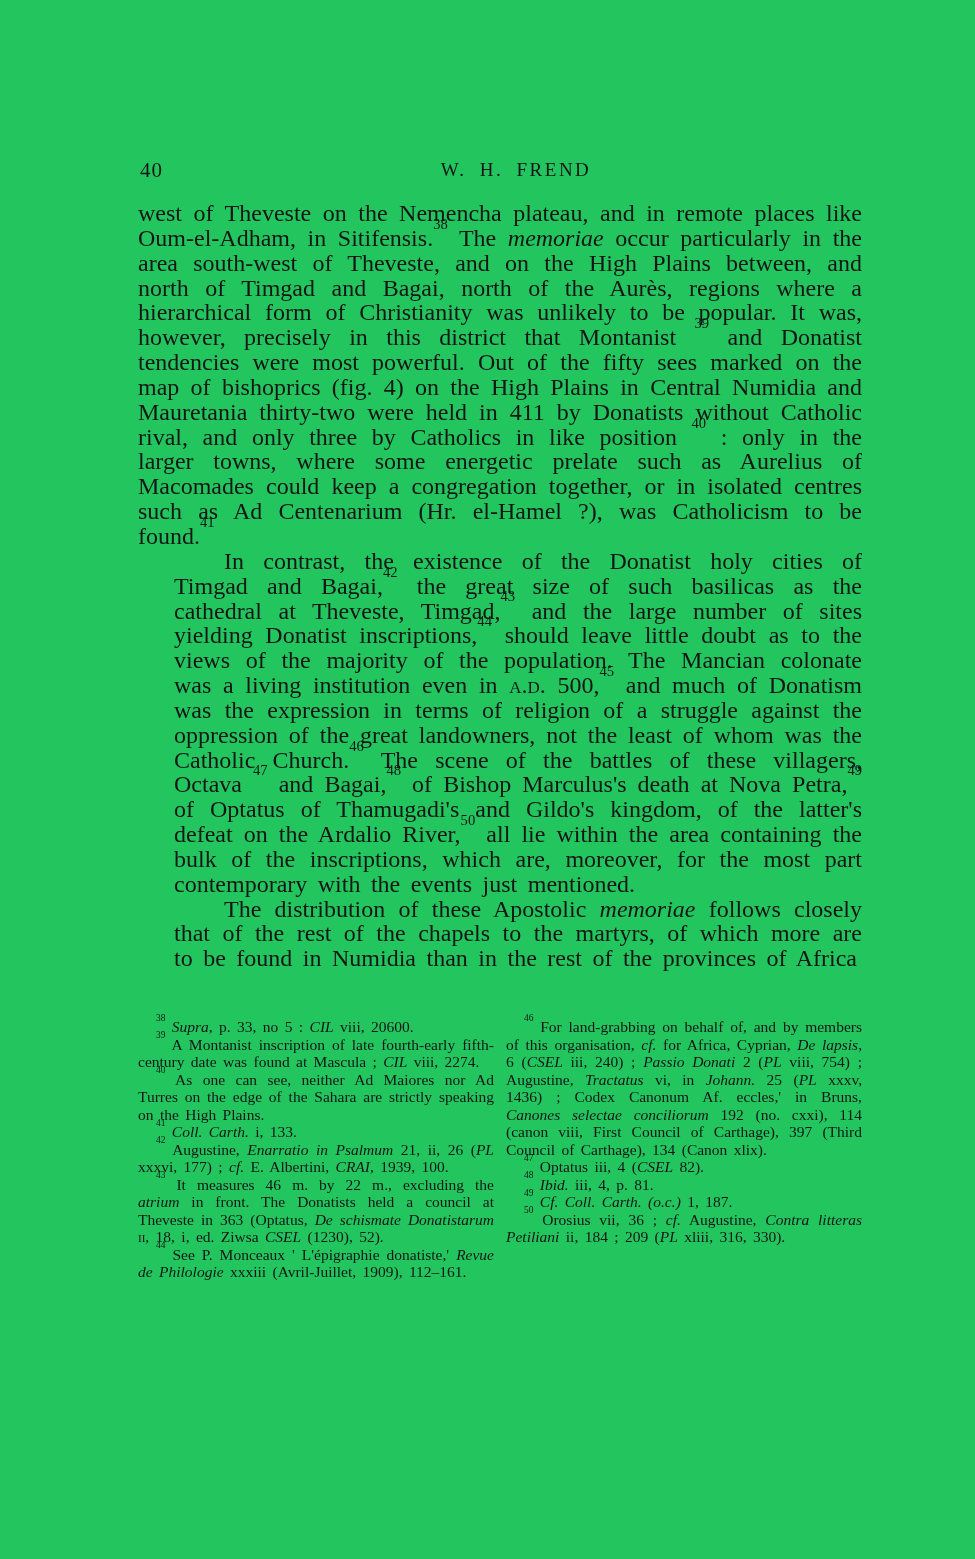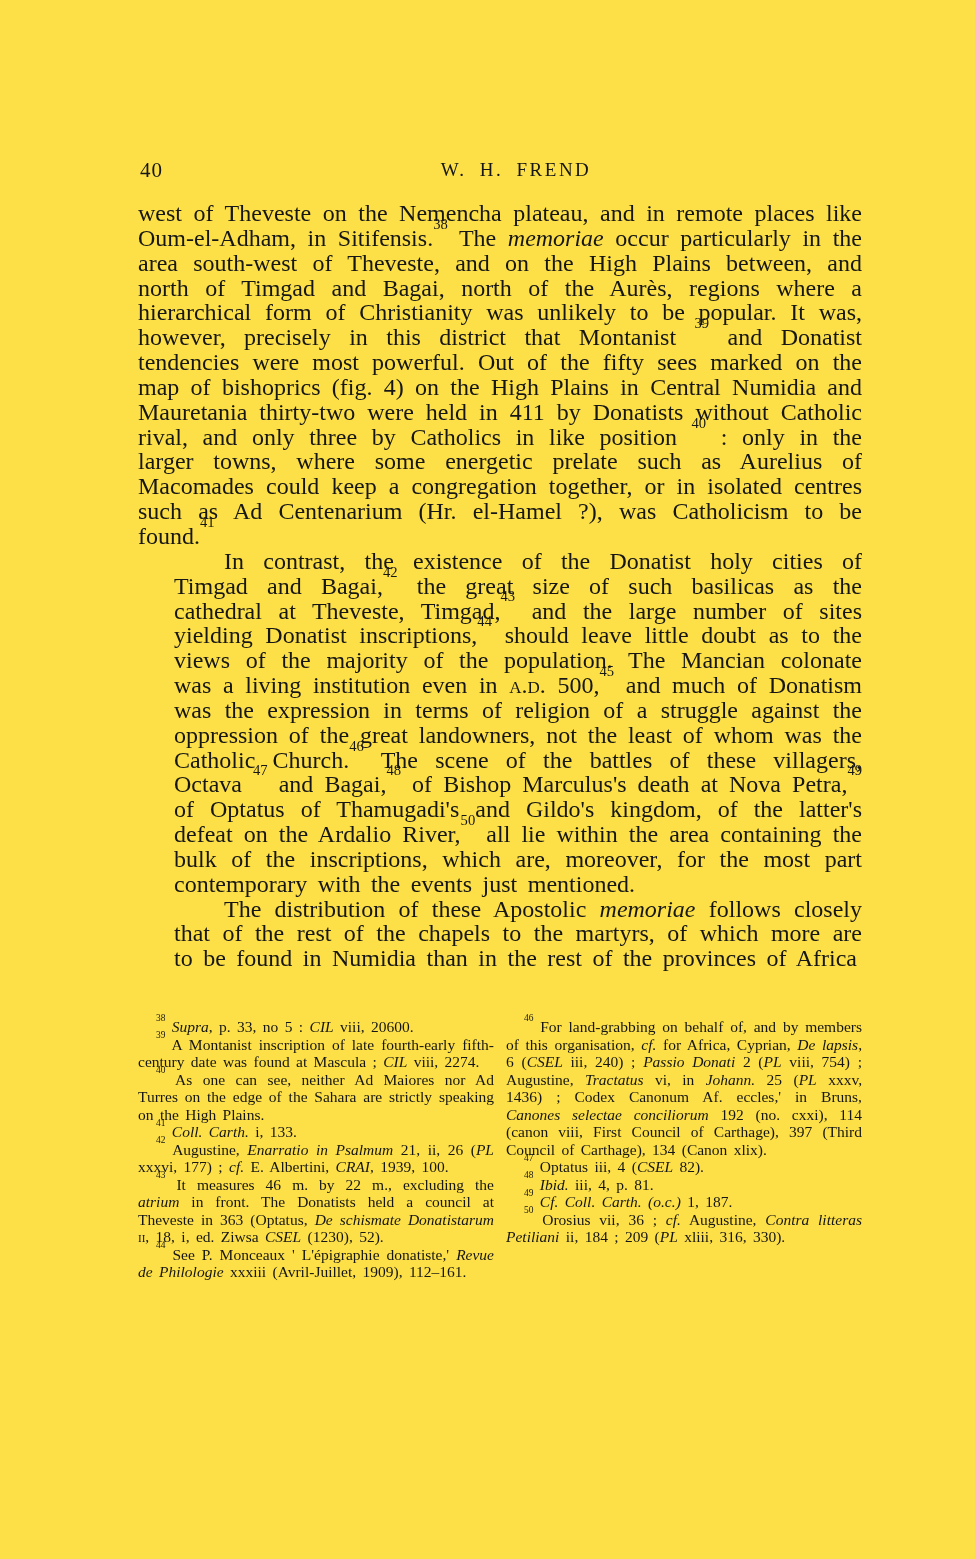--- a/index.html
+++ b/index.html
@@ -1,20 +1,20 @@
 <!DOCTYPE html>
 <html><head>
 <meta charset="utf-8">
 <style>
   html, body { margin: 0; padding: 0; background: #e8e8e8; }
   .page {
     position: relative;
     width: 975px;
     height: 1559px;
-    background: #fde047;
+    background: #22c55e;
     color: #161616;
     font-family: "Liberation Serif", "DejaVu Serif", serif;
     overflow: hidden;
   }
   .header-row {
     position: absolute;
     top: 158px;
     left: 138px;
     width: 724px;
     height: 30px;

